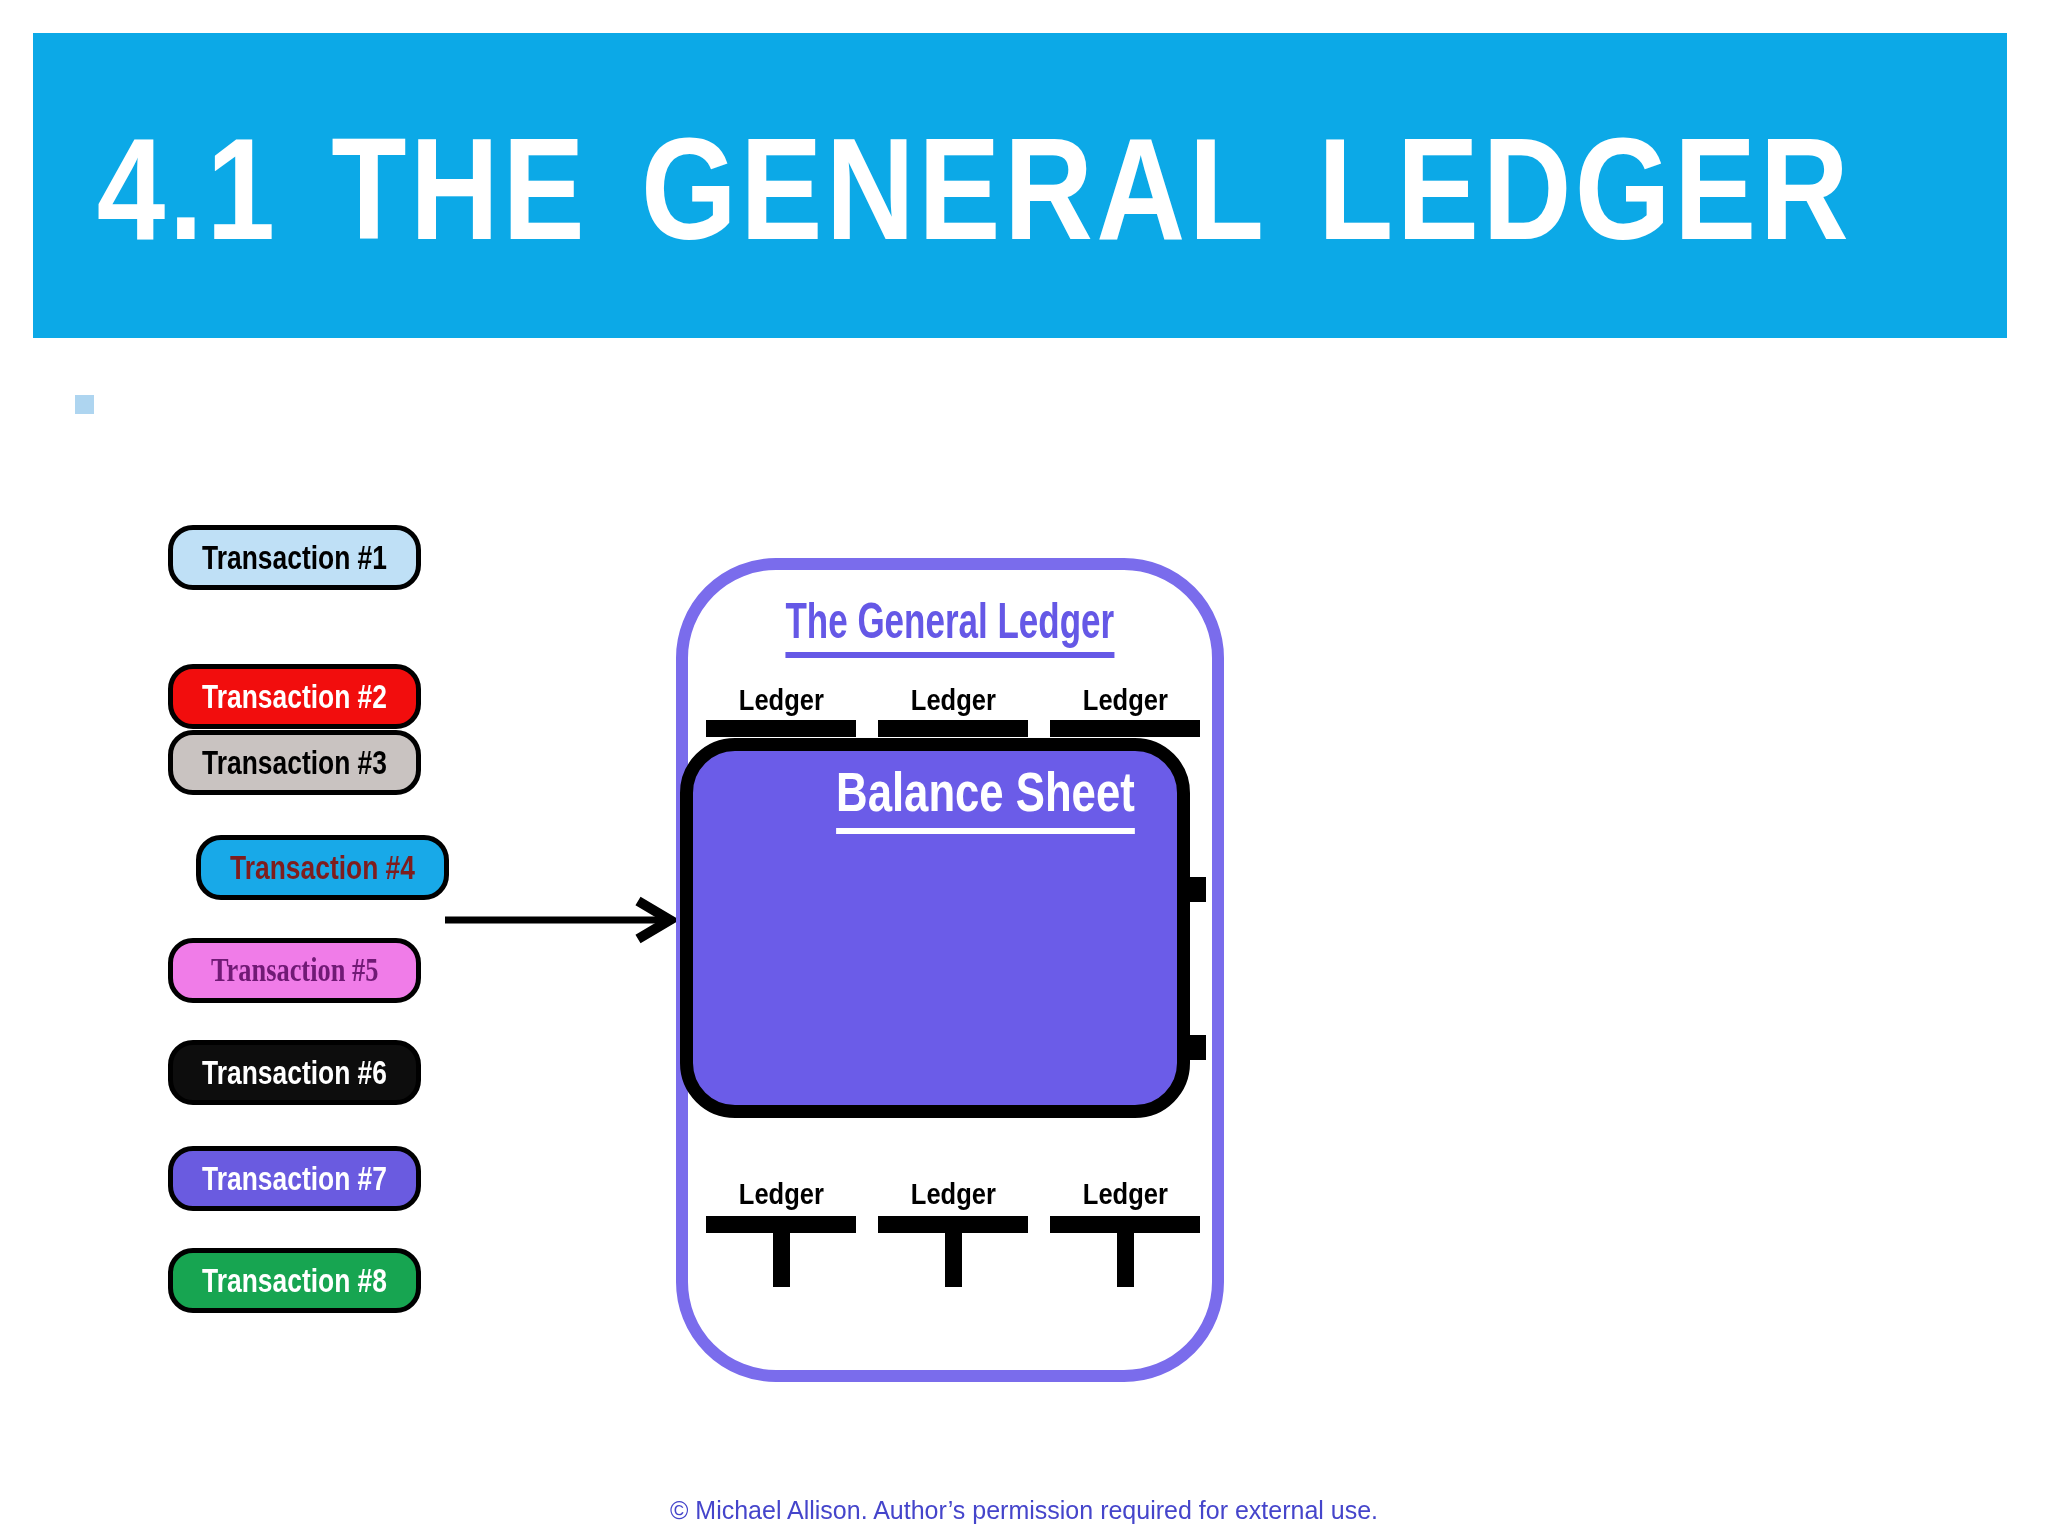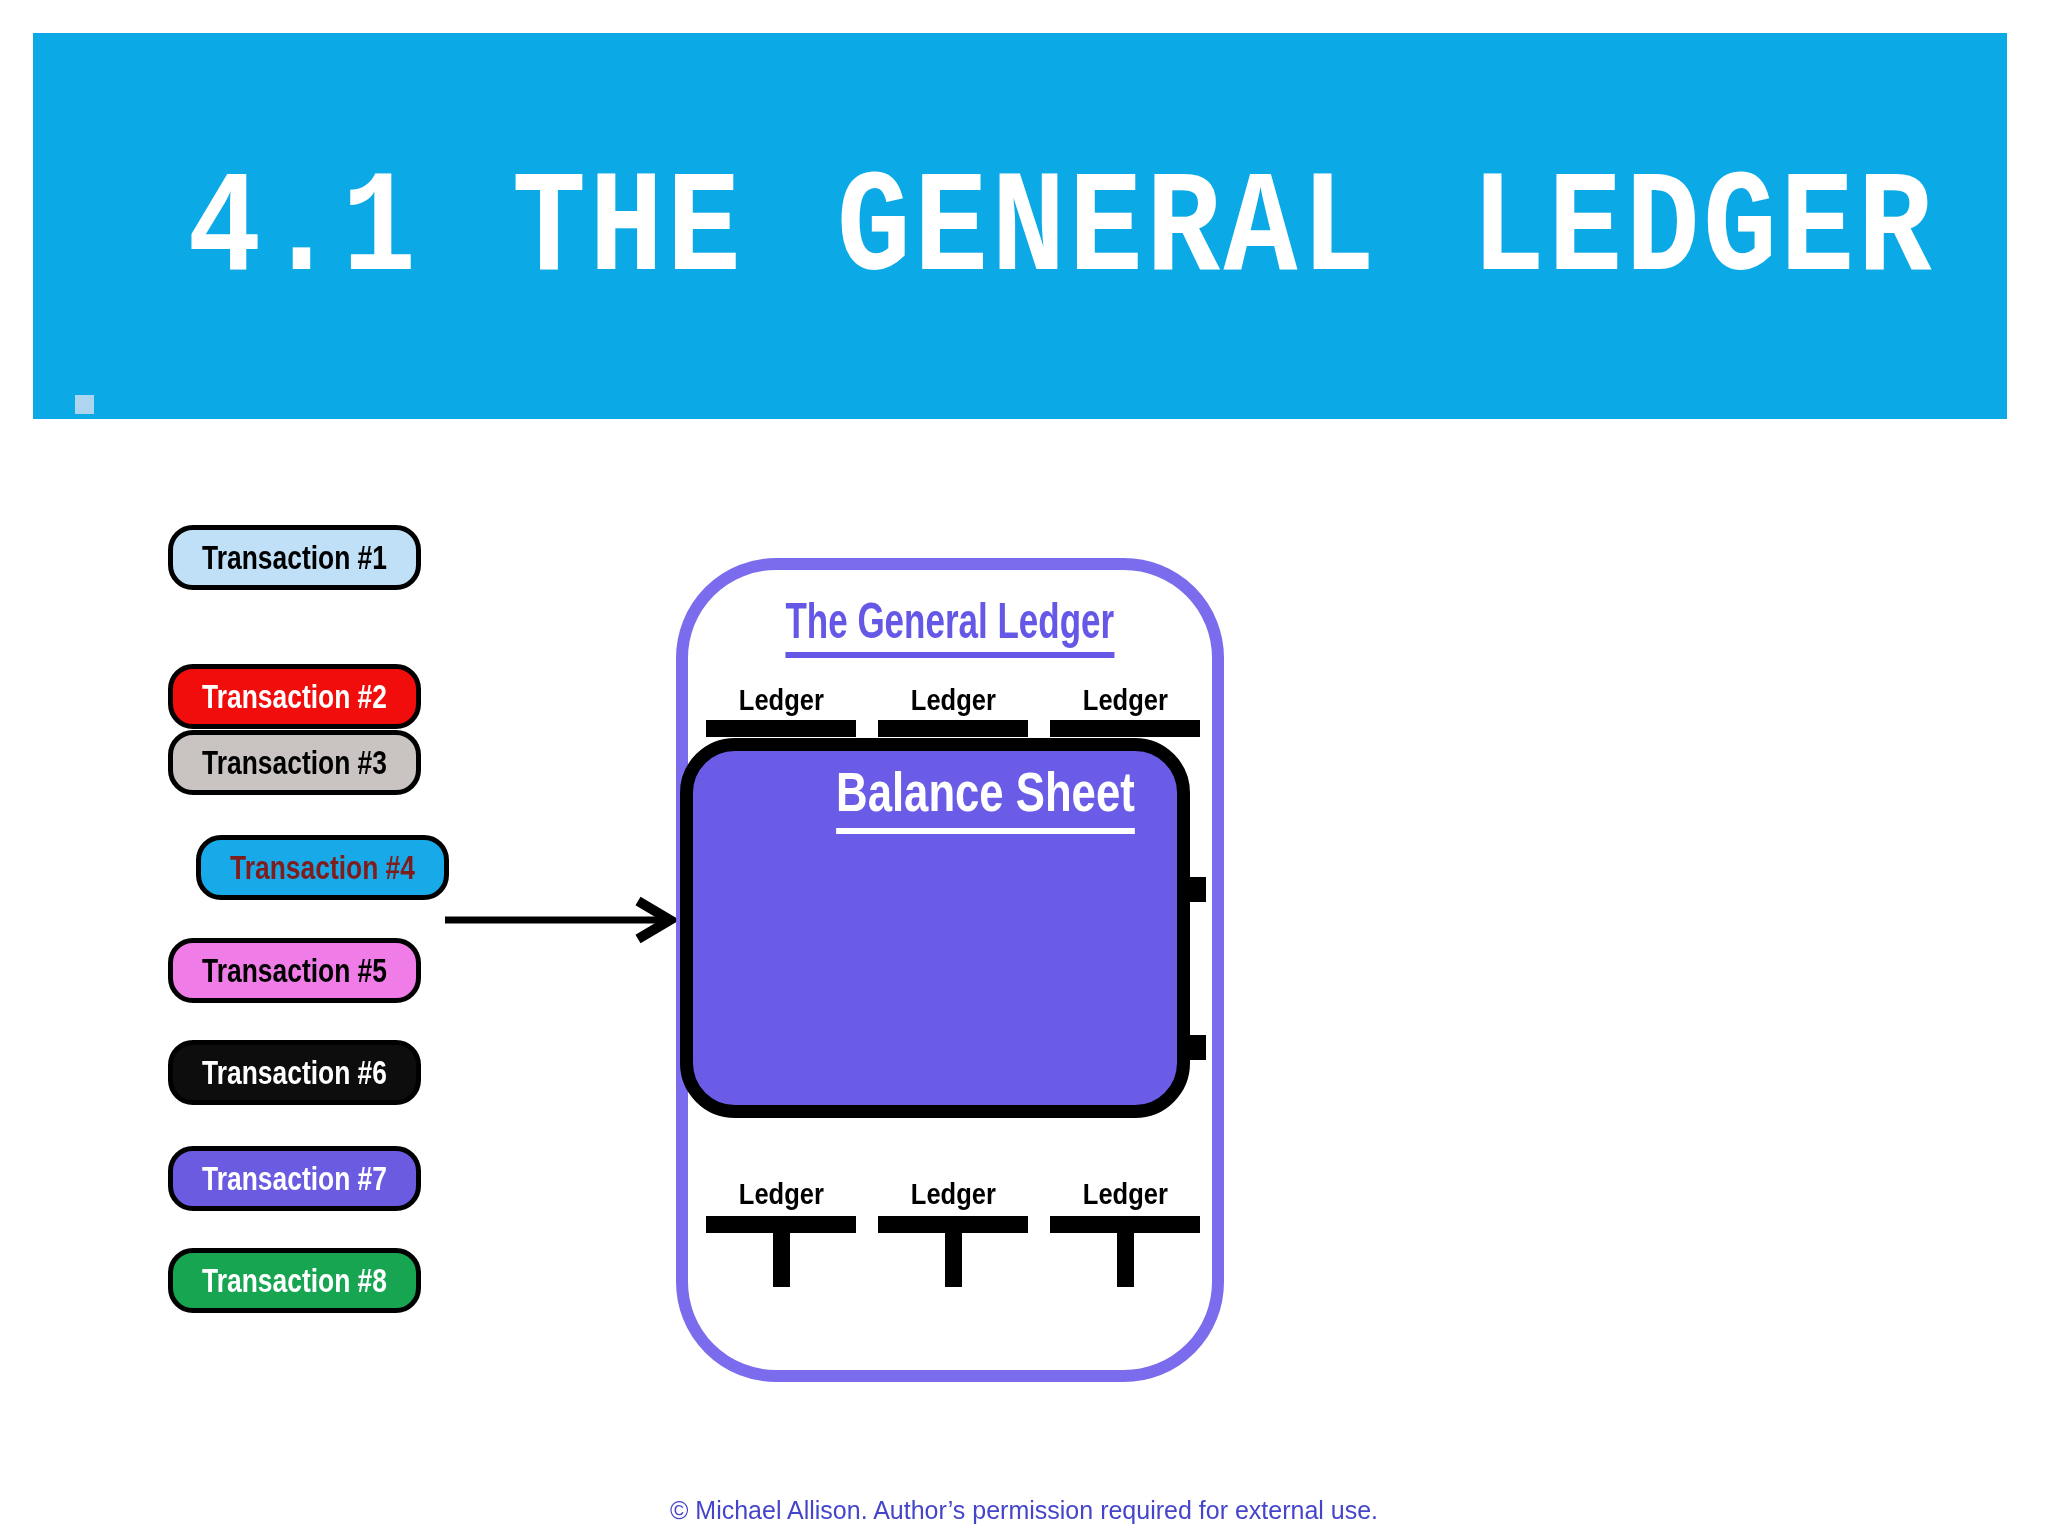--- a/index.html
+++ b/index.html
@@ -1,21 +1,21 @@
 <!DOCTYPE html>
 <html><head>
 <meta charset="utf-8">
 <style>
   html,body{margin:0;padding:0;background:#ffffff;}
   .slide{position:relative;width:2048px;height:1536px;background:#ffffff;overflow:hidden;
          font-family:"Liberation Sans", sans-serif;}
 
   
-  .banner{position:absolute;left:33px;top:33px;width:1974px;height:386px;
-          display:flex;align-items:center;justify-content:flex-start;font-family:Liberation Mono, monospace;}
+  .banner{position:absolute;left:33px;top:33px;width:1974px;height:305px;
+          display:flex;align-items:center;justify-content:flex-end;}
   .banner-title{color:#ffffff;font-weight:700;font-size:145px;letter-spacing:4px;word-spacing:18px;
                 transform:scaleX(0.85);transform-origin:center;white-space:nowrap;padding-top:8px;}
 
   
   .bullet-row{position:absolute;left:0;top:380px;width:2048px;height:50px;}
   .bullet-sq{position:absolute;left:75px;top:15px;width:19px;height:19px;display:block;}
   .bullet-text{position:absolute;left:125px;top:0;line-height:44px;font-size:41px;font-weight:700;
                color:#141414;letter-spacing:3px;white-space:nowrap;}
 
   
@@ -79,21 +79,21 @@
     </div>
     <div class="tx p2" style="background-color: rgb(242, 13, 13); color: rgb(255, 255, 255);">
       <span class="tx-label">Transaction #2</span>
     </div>
     <div class="tx p3" style="background-color: rgb(201, 195, 193); color: rgb(0, 0, 0);">
       <span class="tx-label">Transaction #3</span>
     </div>
     <div class="tx p4" style="background-color: rgb(24, 169, 232); color: #7f1d1d; margin-left: 28px;">
       <span class="tx-label">Transaction #4</span>
     </div>
-    <div class="tx p5" style="background-color: rgb(240, 124, 232); color: #000000;">
+    <div class="tx p5" style="background-color: rgb(240, 124, 232); color: #701a75; font-family: Liberation Serif, serif;">
       <span class="tx-label">Transaction #5</span>
     </div>
     <div class="tx p6" style="background-color: rgb(13, 13, 13); color: rgb(255, 255, 255);">
       <span class="tx-label">Transaction #6</span>
     </div>
     <div class="tx p7" style="background-color: rgb(106, 91, 224); color: rgb(255, 255, 255);">
       <span class="tx-label">Transaction #7</span>
     </div>
     <div class="tx p8" style="background-color: rgb(23, 165, 81); color: rgb(255, 255, 255); text-align: center;">
       <span class="tx-label">Transaction #8</span>

